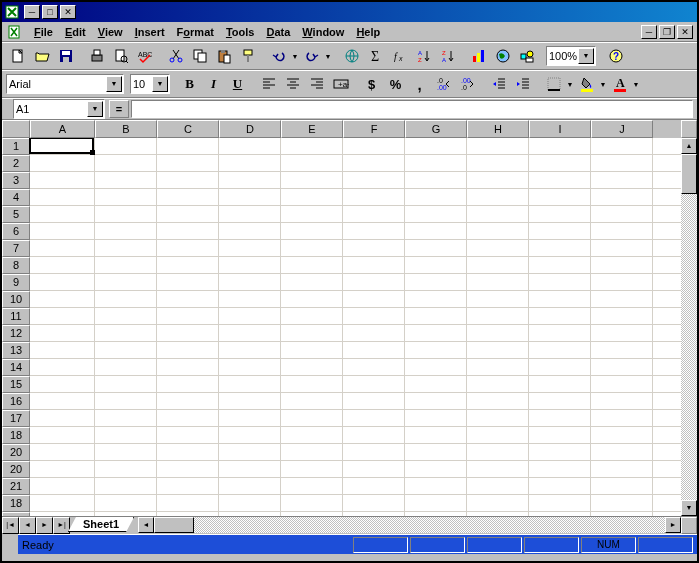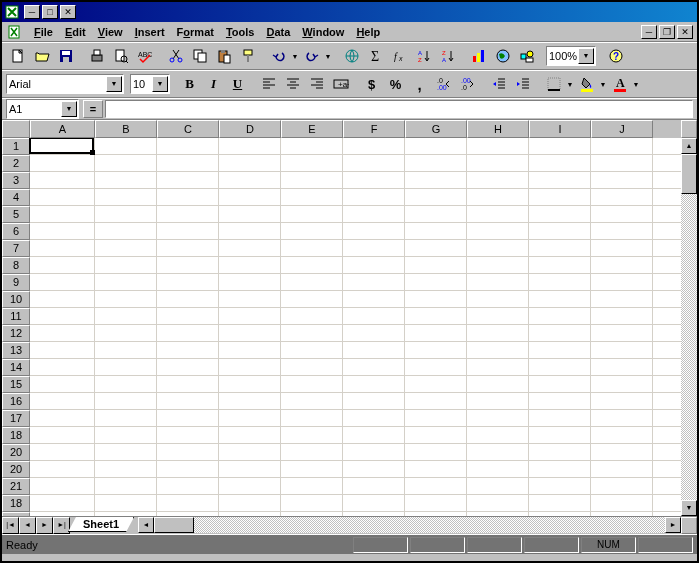--- a/index.html
+++ b/index.html
@@ -18,21 +18,21 @@
 .toolbar { background: #c0c0c0; height: 28px; display: flex; align-items: center; padding: 2px 4px; border-top:1px solid #fff; border-bottom:1px solid #808080; gap:1px; }
 .tbtn { width: 23px; height: 22px; border: 1px solid #c0c0c0; display:flex; align-items:center; justify-content:center; cursor:pointer; }
 .tsep { width:6px; height:22px; }
 .tdrop { width:8px; font-size:7px; text-align:center; cursor:pointer; }
 .combo { background:#fff; border:1px solid #808080; border-right-color:#fff; border-bottom-color:#fff; height:20px; display:flex; align-items:center; padding:0 2px; position:relative; }
 .combo .cbtn { width:16px; height:16px; background:#c0c0c0; border:1px solid #fff; border-right-color:#000; border-bottom-color:#000; position:absolute; right:1px; top:1px; font-size:7px; text-align:center; line-height:14px; cursor:pointer; }
 .font-combo { width:118px; }
 .size-combo { width:40px; }
 .zoom-combo { width:50px; background:#fff; }
 .namebox-row { background:#c0c0c0; height:22px; display:flex; align-items:center; padding:2px 4px; border-top:1px solid #fff; border-bottom:1px solid #808080; }
-.namebox { width:73px; }
+.namebox { width:92px;margin-left:7px; }
 .fx-area { flex:1; display:flex; align-items:center; margin-left:4px; }
 .fx-eq { width:20px; height:18px; background:#c0c0c0; border:1px solid #fff; border-right-color:#808080; border-bottom-color:#808080; text-align:center; line-height:16px; font-weight:bold; cursor:pointer; }
 .fx-input { flex:1; height:18px; background:#fff; border:1px solid #808080; border-right-color:#fff; border-bottom-color:#fff; margin-left:2px; padding:0 2px; }
 .grid-area { position:relative; height:396px; background:#fff; display:flex; flex-direction:column; }
 .col-headers { display:flex; height:18px; background:#c0c0c0; }
 .corner { width:28px; height:18px; background:#c0c0c0; border:1px solid #808080; border-left-color:#fff; border-top-color:#fff; cursor:pointer; }
 .colh { height:18px; background:#c0c0c0; border:1px solid #808080; border-left-color:#fff; border-top-color:#fff; text-align:center; font-size:11px; line-height:16px; cursor:pointer; }
 .grid-body { flex:1; display:flex; overflow:hidden; }
 .row-headers { width:28px; background:#c0c0c0; }
 .rowh { height:17px; background:#c0c0c0; border:1px solid #808080; border-left-color:#fff; border-top-color:#fff; text-align:center; font-size:11px; line-height:15px; cursor:pointer; }
@@ -46,21 +46,21 @@
 .strack { flex:1; background:repeating-conic-gradient(#c0c0c0 0 25%, #fff 0 50%) 0 0/2px 2px; position:relative; }
 .sthumb-v { position:absolute; left:0; width:16px; height:40px; background:#c0c0c0; border:1px solid #fff; border-right-color:#000; border-bottom-color:#000; cursor:pointer; }
 .tabs-scroll-row { height:18px; background:#c0c0c0; display:flex; border-top:1px solid #808080; }
 .tab-nav { display:flex; }
 .tab-nav .sbtn { width:17px; height:17px; }
 .sheet-tabs { display:flex; align-items:flex-start; padding-left:2px; }
 .sheet-tab { background:#fff; border:1px solid #000; border-top:none; padding:1px 10px; font-size:11px; font-weight:bold; cursor:pointer; clip-path: polygon(8px 0, 100% 0, calc(100% - 8px) 100%, 0 100%); margin-left:-4px; padding-left:14px; padding-right:14px; }
 .hscroll-area { flex:1; display:flex; margin-left:4px; }
 .hscroll-area .strack { height:16px; position:relative; }
 .sthumb-h { position:absolute; top:0; height:16px; width:40px; background:#c0c0c0; border:1px solid #fff; border-right-color:#000; border-bottom-color:#000; cursor:pointer; }
-.statusbar { height:20px; background:#737373; border-top:1px solid #fff; display:flex; align-items:center; padding:0 4px; font-size:11px; }
+.statusbar { height:20px; background:#1d4ed8; border-top:1px solid #fff; display:flex; align-items:center; padding:0 4px; font-size:11px;margin-left:16px; }
 .statusbar .status-text { flex:1; }
 .statusbar .spanel { border:1px solid #808080; border-right-color:#fff; border-bottom-color:#fff; width:55px; height:16px; margin-left:2px; text-align:center; line-height:14px; font-size:10px; }
 svg { display:block; }
 </style>
 </head>
 <body>
 
 <div class="titlebar">
   <span class="app-icon">
     <svg width="14" height="14">

